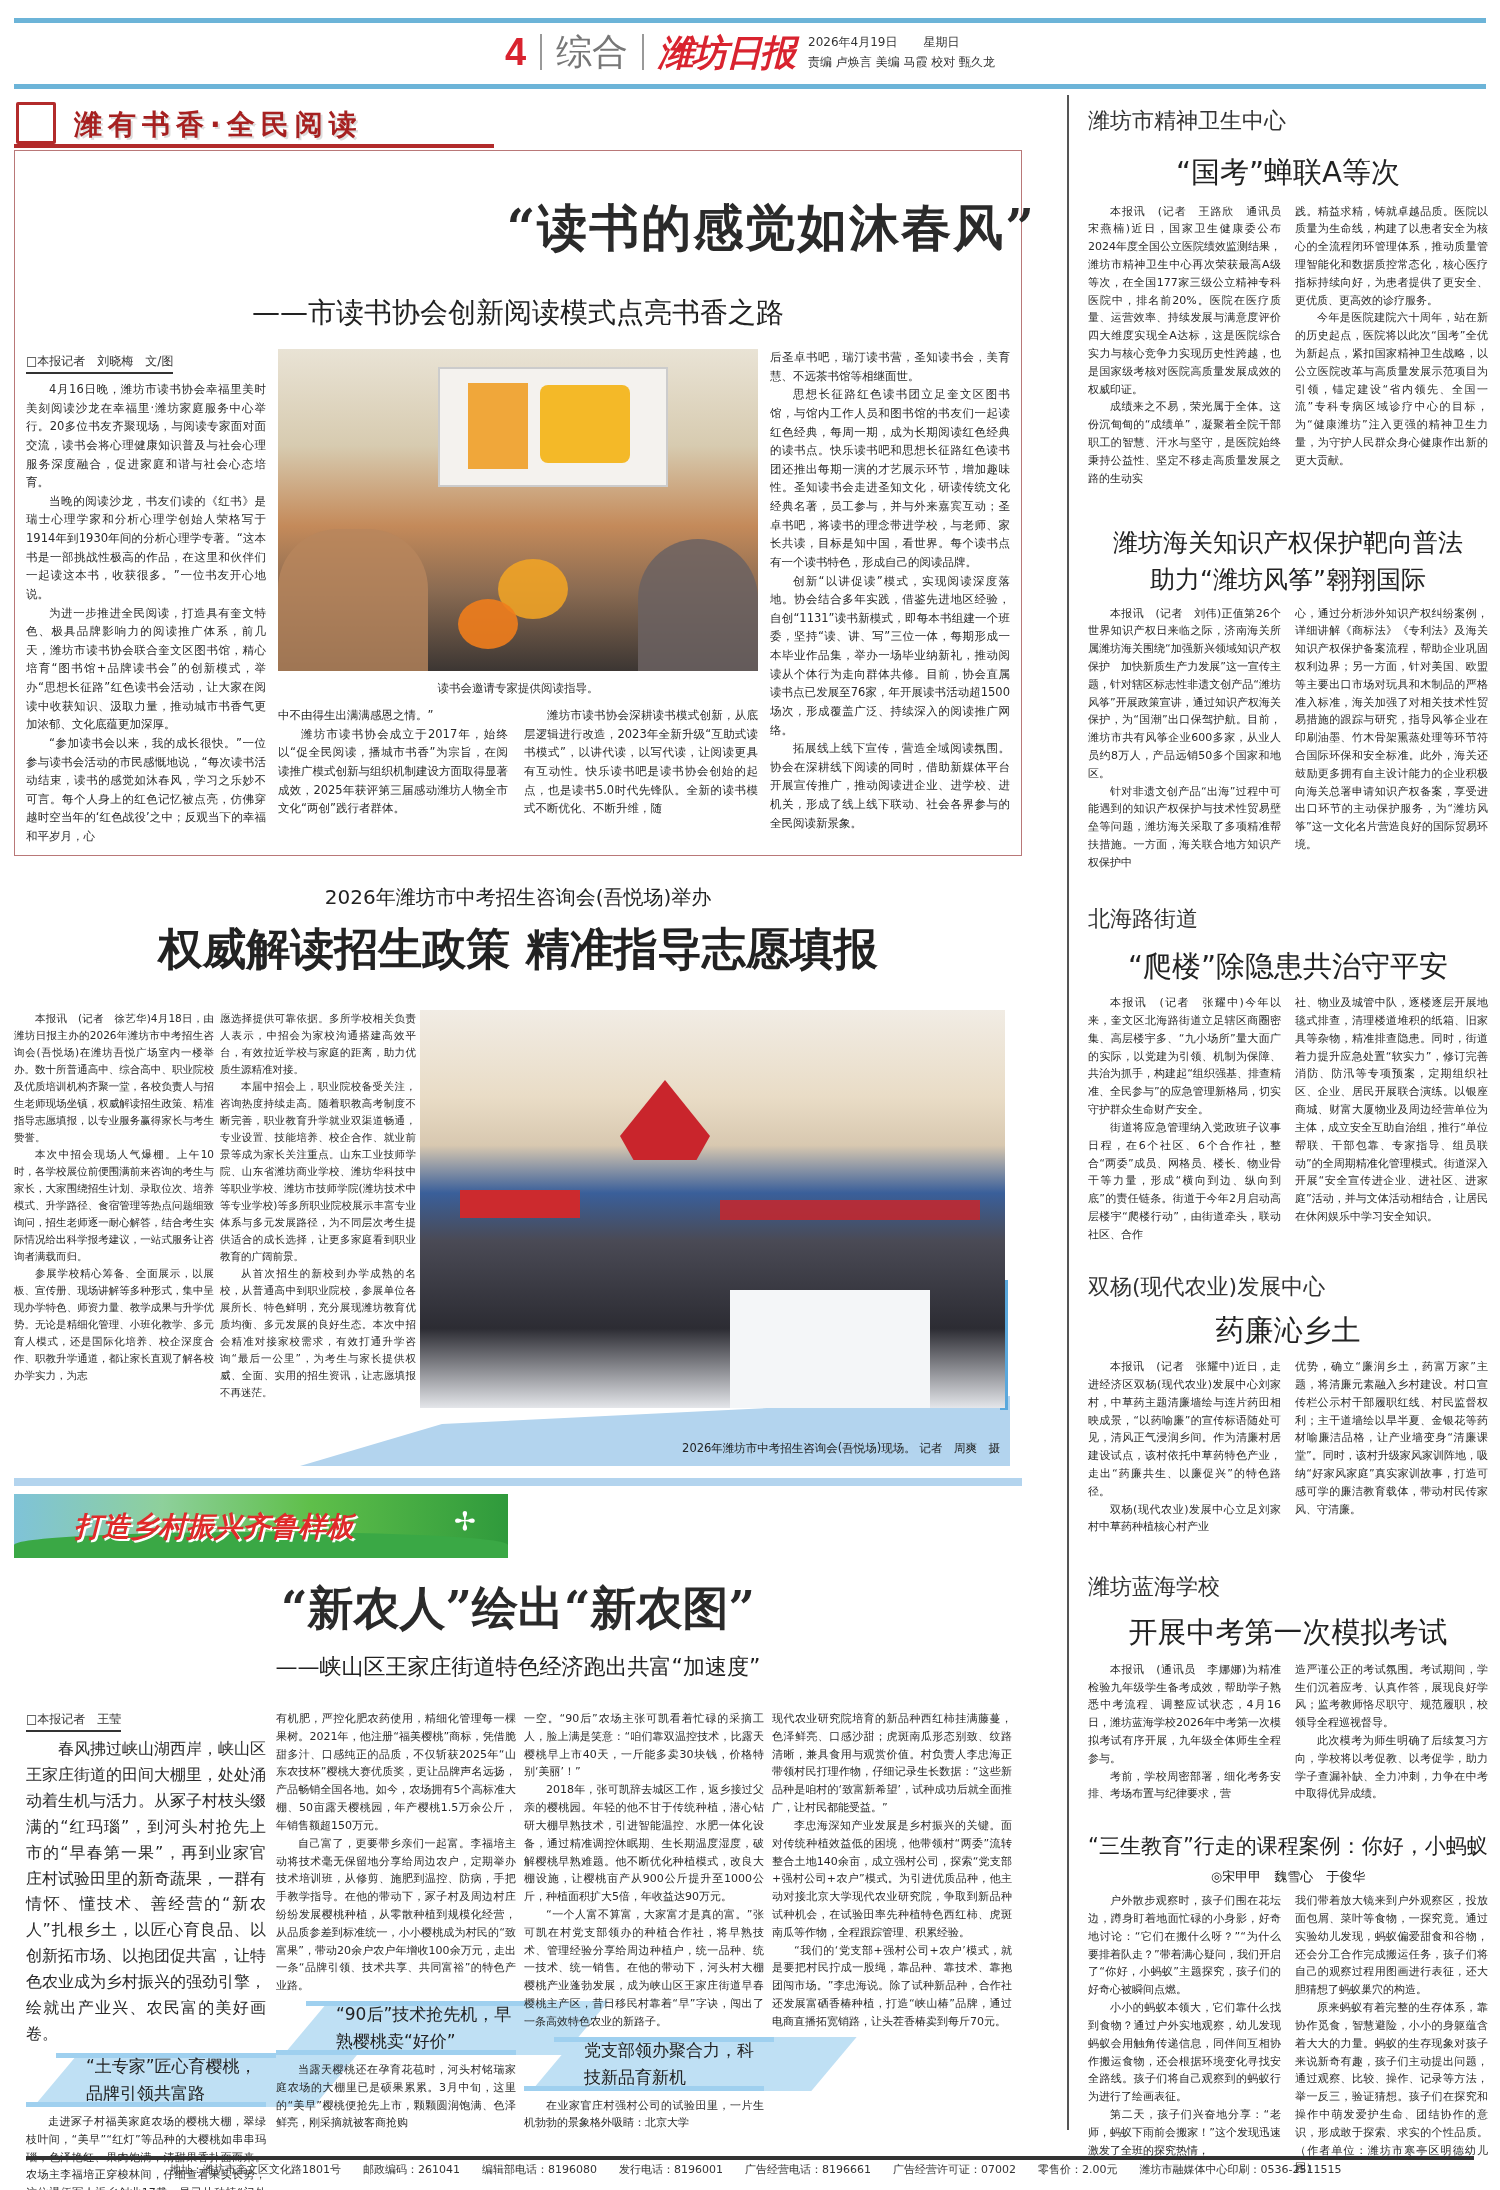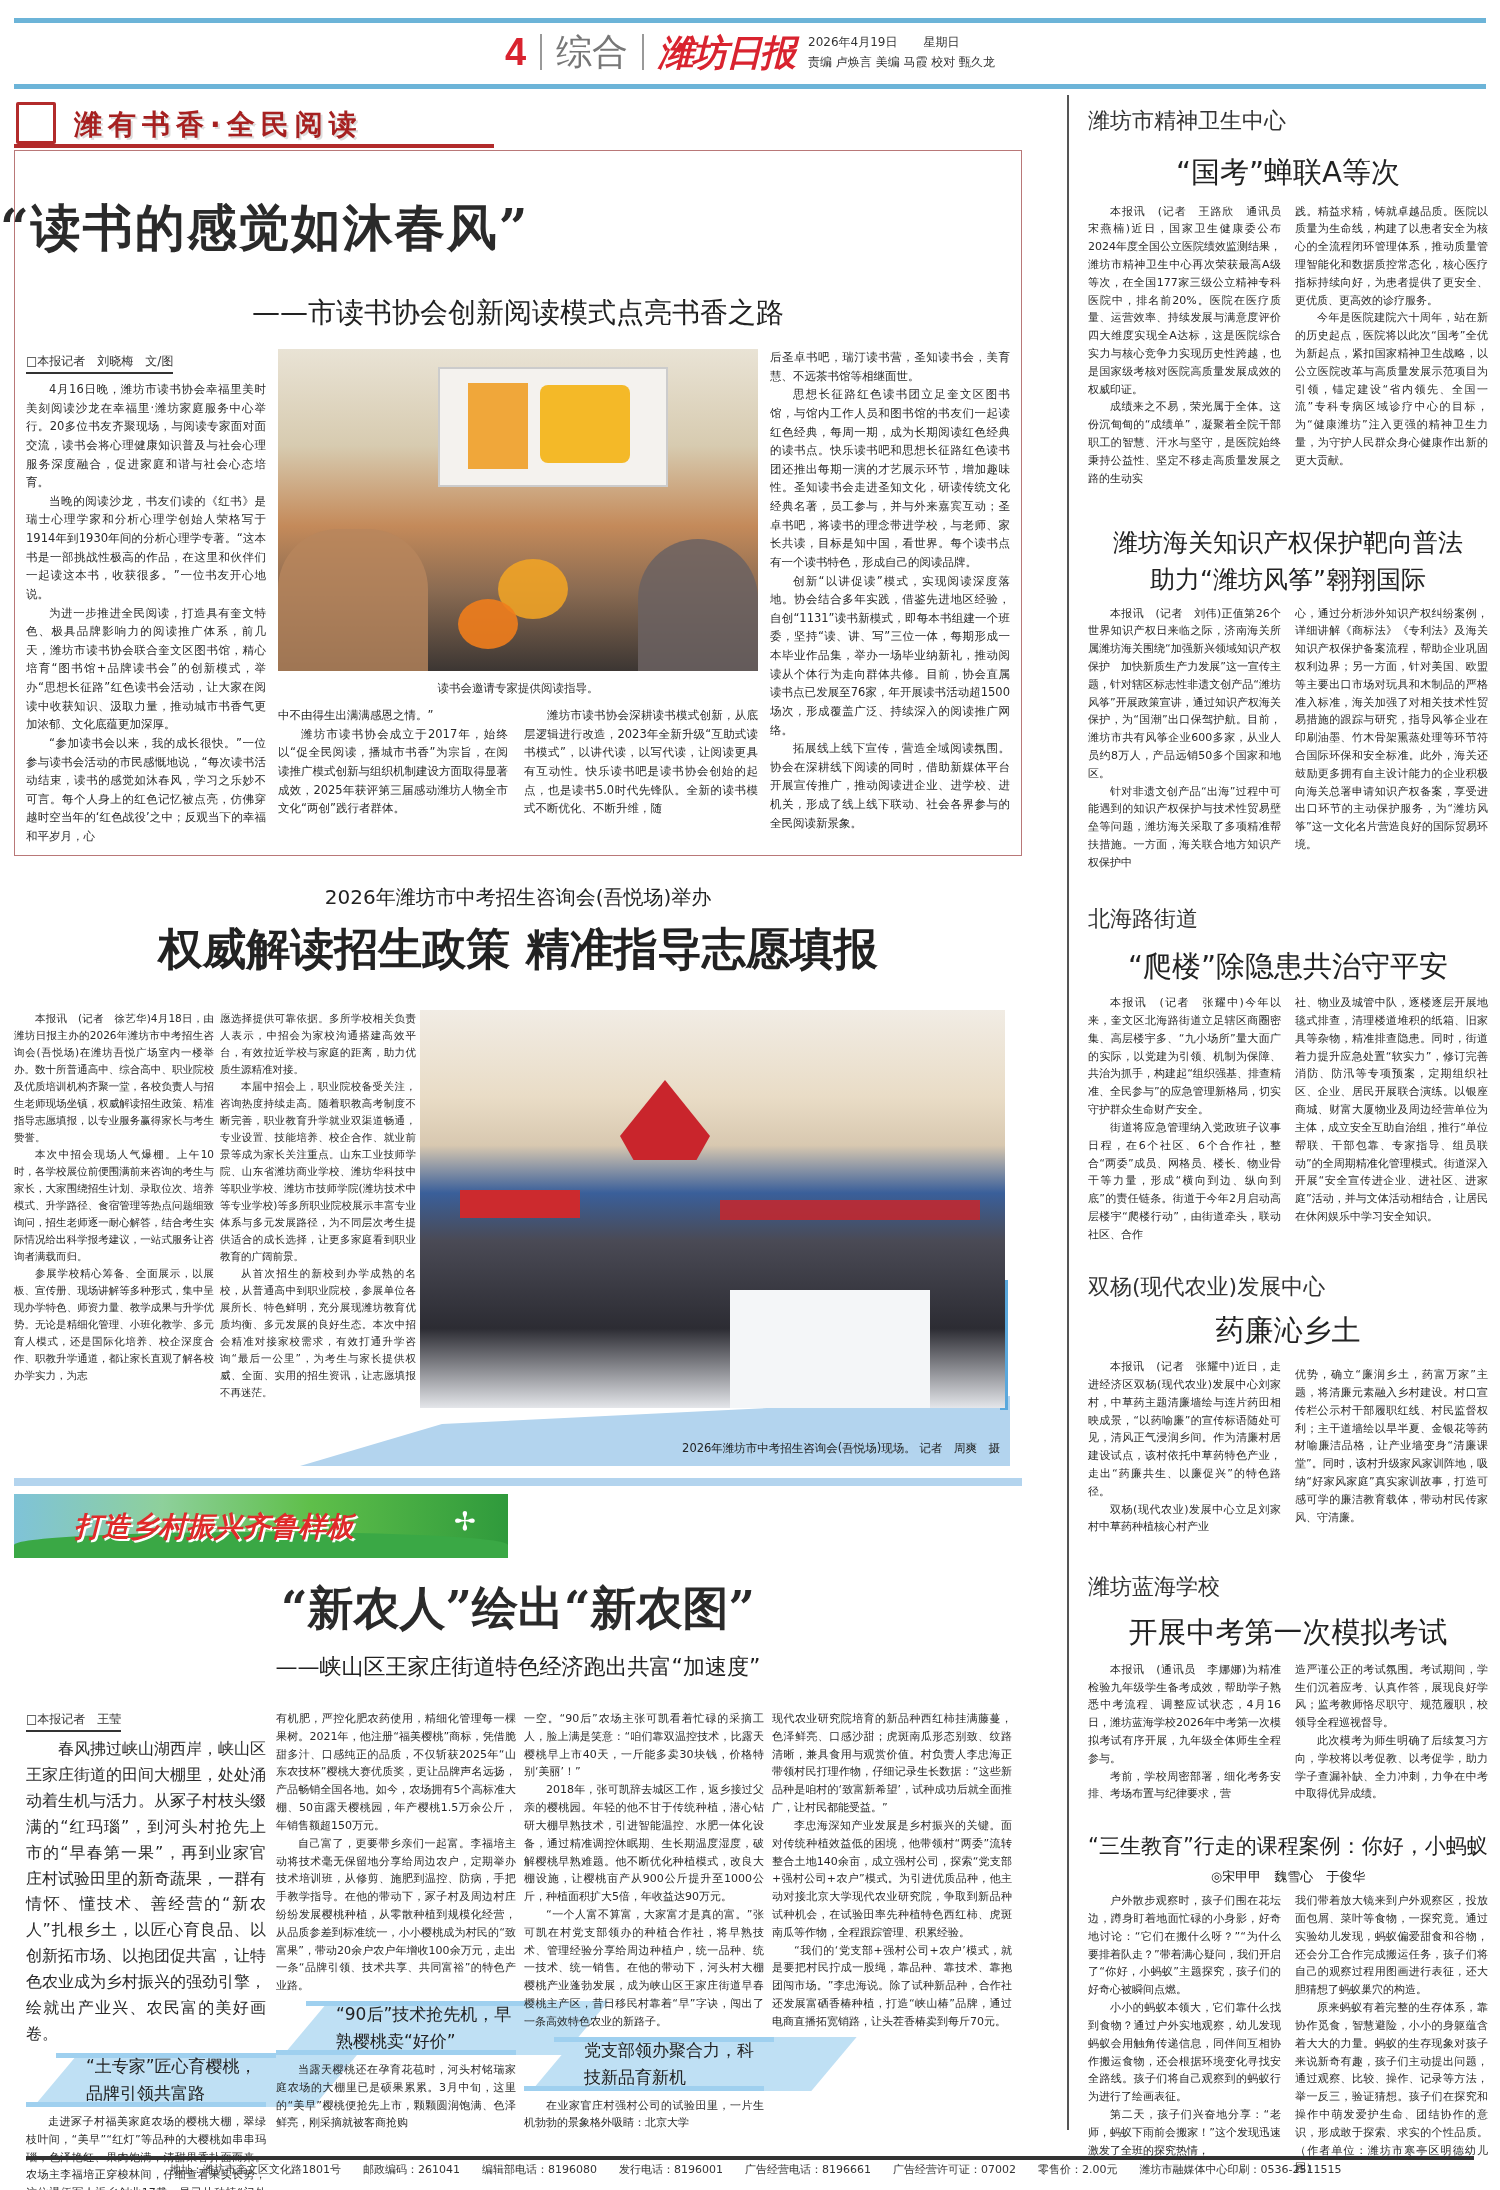--- a/index.html
+++ b/index.html
@@ -50,21 +50,21 @@
 </div>
 <div class="rule" style="top:84px"></div>
 
 <div class="vsep"></div>
 
 <div class="abs" style="left:14px;top:100px;width:480px;height:48px;border-bottom:4px solid #b22b2b;">
   <span class="abs" style="left:2px;top:2px;width:40px;height:42px;border:3px solid #b22b2b;border-radius:2px;"></span>
   <span class="abs" style="left:60px;top:4px;font-size:28px;font-weight:bold;color:#a62020;letter-spacing:6px;text-shadow:2px 2px 0 #ddd;">潍有书香·全民阅读</span>
 </div>
 <div class="abs" style="left:14px;top:150px;width:1008px;height:706px;border:1px solid #b97878;"></div>
-<div class="abs" style="left:0;top:190px;width:1036px;text-align:left;font-size:50px;font-weight:bold;color:#2a2a2a;font-family:'DejaVu Serif',serif;letter-spacing:2px;">“读书的感觉如沐春风”</div>
+<div class="abs" style="left:0;top:190px;width:1036px;text-align:right;font-size:50px;font-weight:bold;color:#2a2a2a;font-family:'DejaVu Serif',serif;letter-spacing:2px;">“读书的感觉如沐春风”</div>
 <div class="abs" style="left:0;top:292px;width:1036px;text-align:center;font-size:28px;color:#222;">——市读书协会创新阅读模式点亮书香之路</div>
 
 <div class="abs" style="left:26px;top:352px;width:240px;">
   <div class="byline">□本报记者　刘晓梅　文/图</div>
   <div class="col-text" style="margin-top:6px">
     <p>4月16日晚，潍坊市读书协会幸福里美时美刻阅读沙龙在幸福里·潍坊家庭服务中心举行。20多位书友齐聚现场，与阅读专家面对面交流，读书会将心理健康知识普及与社会心理服务深度融合，促进家庭和谐与社会心态培育。</p>
     <p>当晚的阅读沙龙，书友们读的《红书》是瑞士心理学家和分析心理学创始人荣格写于1914年到1930年间的分析心理学专著。“这本书是一部挑战性极高的作品，在这里和伙伴们一起读这本书，收获很多。”一位书友开心地说。</p>
     <p>为进一步推进全民阅读，打造具有奎文特色、极具品牌影响力的阅读推广体系，前几天，潍坊市读书协会联合奎文区图书馆，精心培育“图书馆+品牌读书会”的创新模式，举办“思想长征路”红色读书会活动，让大家在阅读中收获知识、汲取力量，推动城市书香气更加浓郁、文化底蕴更加深厚。</p>
     <p>“参加读书会以来，我的成长很快。”一位参与读书会活动的市民感慨地说，“每次读书活动结束，读书的感觉如沐春风，学习之乐妙不可言。每个人身上的红色记忆被点亮，仿佛穿越时空当年的‘红色战役’之中；反观当下的幸福和平岁月，心</p>
   </div>
@@ -222,21 +222,21 @@
     </div>
   </div>
 
   <div class="kicker-r" style="margin-top:26px;">双杨(现代农业)发展中心</div>
   <div class="headline-r" style="margin-top:6px;">药廉沁乡土</div>
   <div style="display:flex;gap:14px;margin-top:6px;">
     <div class="col-text" style="width:193px;font-size:11px;">
       <p>本报讯　(记者　张耀中)近日，走进经济区双杨(现代农业)发展中心刘家村，中草药主题清廉墙绘与连片药田相映成景，“以药喻廉”的宣传标语随处可见，清风正气浸润乡间。作为清廉村居建设试点，该村依托中草药特色产业，走出“药廉共生、以廉促兴”的特色路径。</p>
       <p>双杨(现代农业)发展中心立足刘家村中草药种植核心村产业</p>
     </div>
-    <div class="col-text" style="width:193px;font-size:11px;margin-top:8px;">
+    <div class="col-text" style="width:193px;font-size:11px;">
       <p style="text-indent:0">优势，确立“廉润乡土，药富万家”主题，将清廉元素融入乡村建设。村口宣传栏公示村干部履职红线、村民监督权利；主干道墙绘以旱半夏、金银花等药材喻廉洁品格，让产业墙变身“清廉课堂”。同时，该村升级家风家训阵地，吸纳“好家风家庭”真实家训故事，打造可感可学的廉洁教育载体，带动村民传家风、守清廉。</p>
     </div>
   </div>
 
   <div class="kicker-r" style="margin-top:34px;">潍坊蓝海学校</div>
   <div class="headline-r" style="margin-top:8px;">开展中考第一次模拟考试</div>
   <div style="display:flex;gap:14px;margin-top:6px;">
     <div class="col-text" style="width:193px;font-size:11px;">
       <p>本报讯　(通讯员　李娜娜)为精准检验九年级学生备考成效，帮助学子熟悉中考流程、调整应试状态，4月16日，潍坊蓝海学校2026年中考第一次模拟考试有序开展，九年级全体师生全程参与。</p>
       <p>考前，学校周密部署，细化考务安排、考场布置与纪律要求，营</p>

